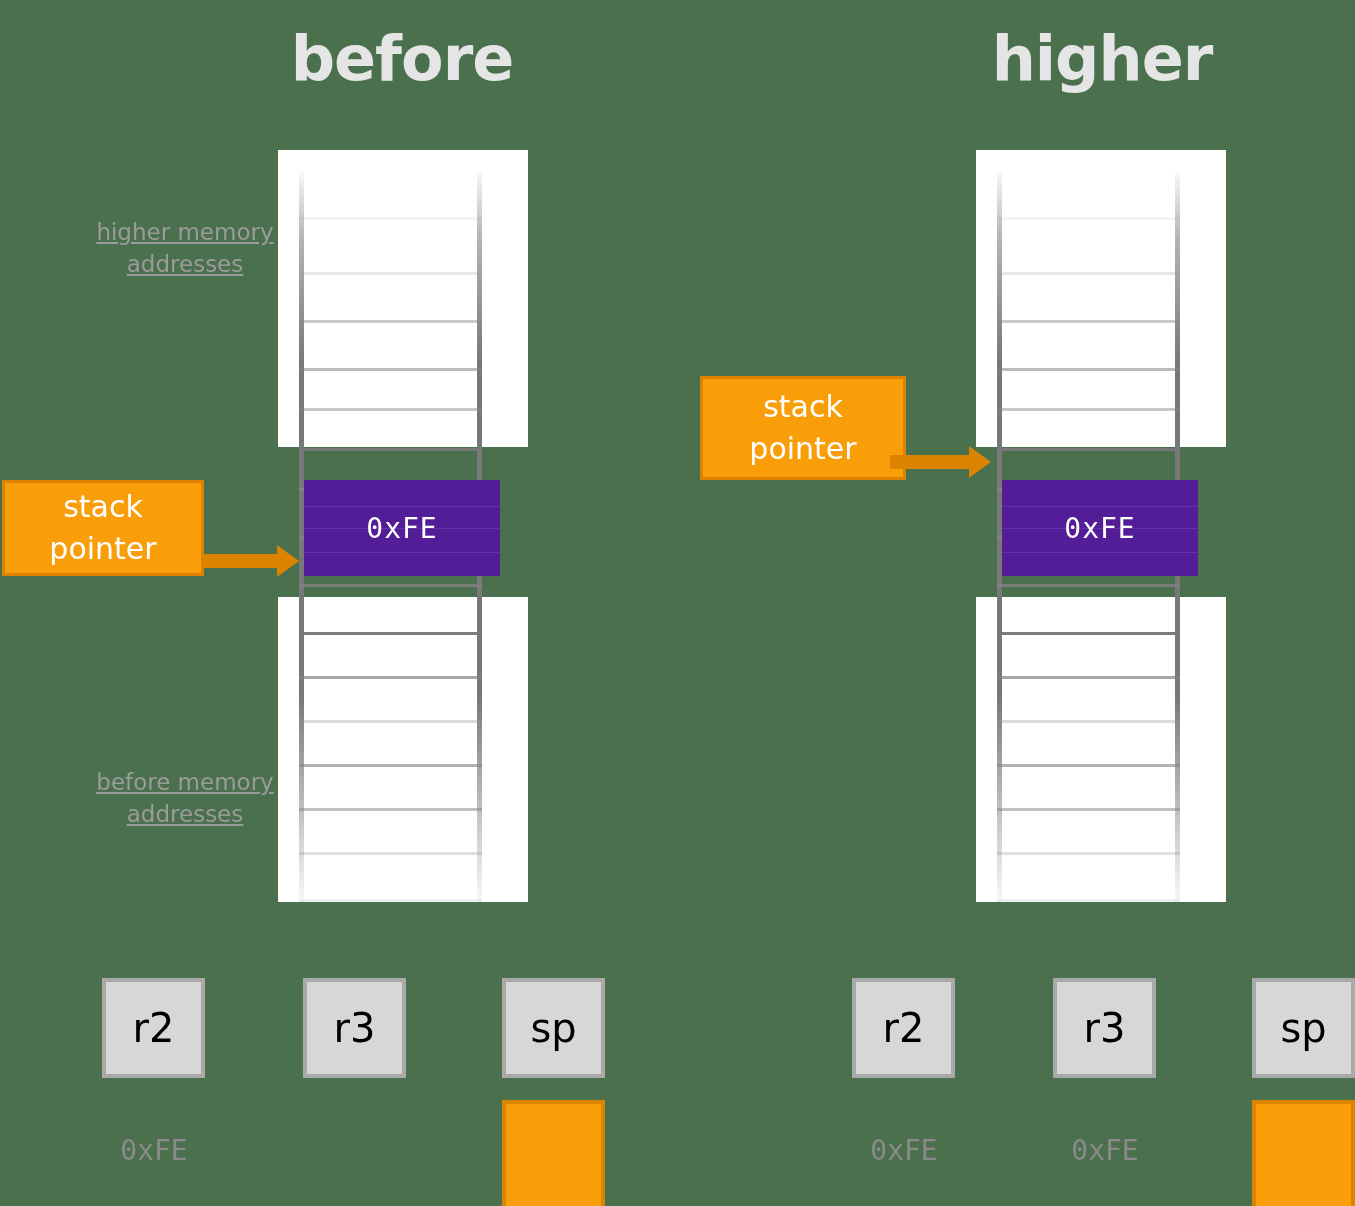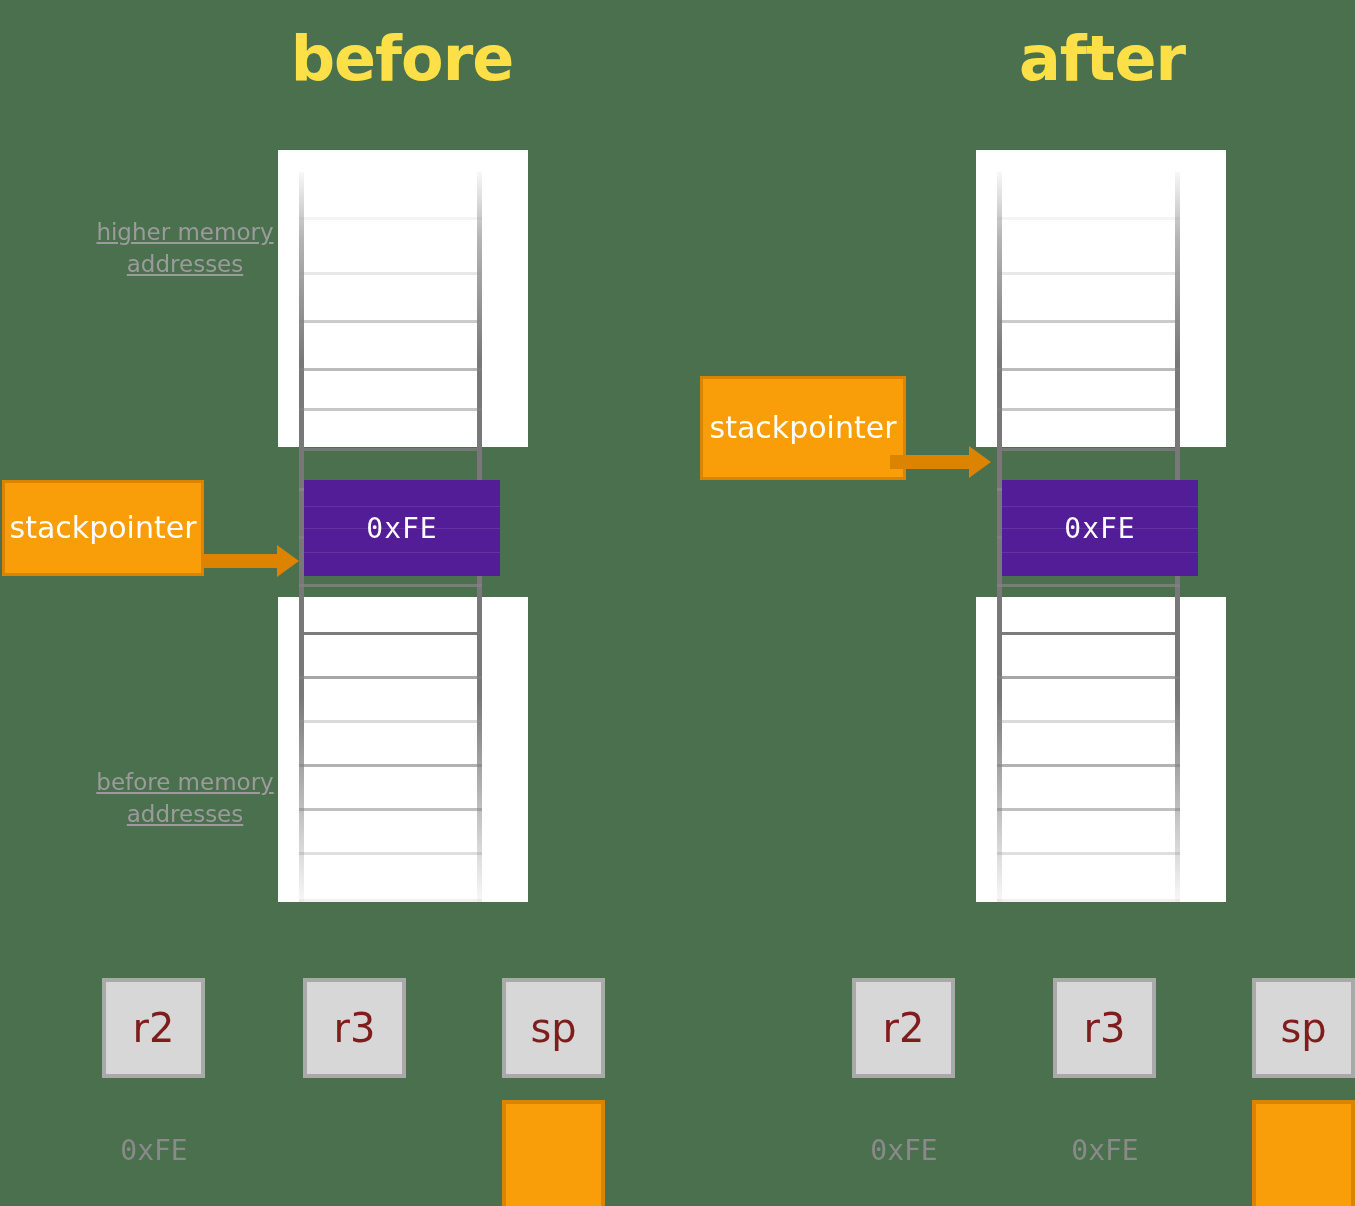--- a/index.html
+++ b/index.html
@@ -15,21 +15,21 @@
     position: relative;
   }
 
   
   .title {
     position: absolute;
     font-family: "DejaVu Sans", sans-serif;
     font-weight: bold;
     font-size: 62px;
     letter-spacing: -1px;
-    color: #fde047;
+    color: #e5e5e5;
     text-align: center;
     white-space: nowrap;
   }
   #title-before { left: 252px; top: 22px; width: 300px; }
   #title-after  { left: 952px; top: 22px; width: 300px; }
 
   
   .mem-label {
     position: absolute;
     font-family: "DejaVu Sans", sans-serif;
@@ -124,20 +124,21 @@
     background: rgba(255,255,255,0.10);
   }
 
   
   .sp-callout {
     position: absolute;
     background: #F99D08;
     border: 3px solid #DC8400;
     box-sizing: border-box;
     display: flex;
+    flex-direction: column;
     align-items: center;
     justify-content: center;
   }
   .sp-callout span {
     font-family: "DejaVu Sans", sans-serif;
     font-size: 30px;
     line-height: 42px;
     color: #FFFFFF;
   }
   #sp-callout-before { left: 2px;   top: 480px; width: 202px; height: 96px; }
@@ -169,21 +170,21 @@
     background: #D7D7D7;
     border: 4px solid #A9A9A9;
     box-sizing: border-box;
     display: flex;
     align-items: center;
     justify-content: center;
   }
   .reg-box span {
     font-family: "DejaVu Sans", sans-serif;
     font-size: 40px;
-    color: #7f1d1d;
+    color: #000000;
   }
   .reg-val {
     position: absolute;
     width: 160px;
     text-align: center;
     font-family: "DejaVu Sans Mono", monospace;
     font-size: 28px;
     color: #8A8A8A;
     white-space: nowrap;
   }
@@ -266,21 +267,21 @@
   </div>
 <div class="reg-box" id="reg-b-r3">
     <span>r3</span>
   </div>
 <div class="reg-box" id="reg-b-sp">
     <span>sp</span>
   </div>
 <div class="reg-val" id="regval-b-r2">0xFE</div>
 <div class="reg-orange" id="reg-b-sp-val" style="background: rgb(249, 157, 8); border-color: rgb(220, 132, 0);"></div>
 
-<div class="title" id="title-after">after</div>
+<div class="title" id="title-after">higher</div>
 
 <div class="stack" id="stack-after">
   <div class="panel panel-top"></div>
   <div class="panel panel-bottom"></div>
   <div class="rail rail-left">
       <div class="rail-grad"></div>
     </div>
   <div class="rail rail-right">
       <div class="rail-grad"></div>
     </div>

